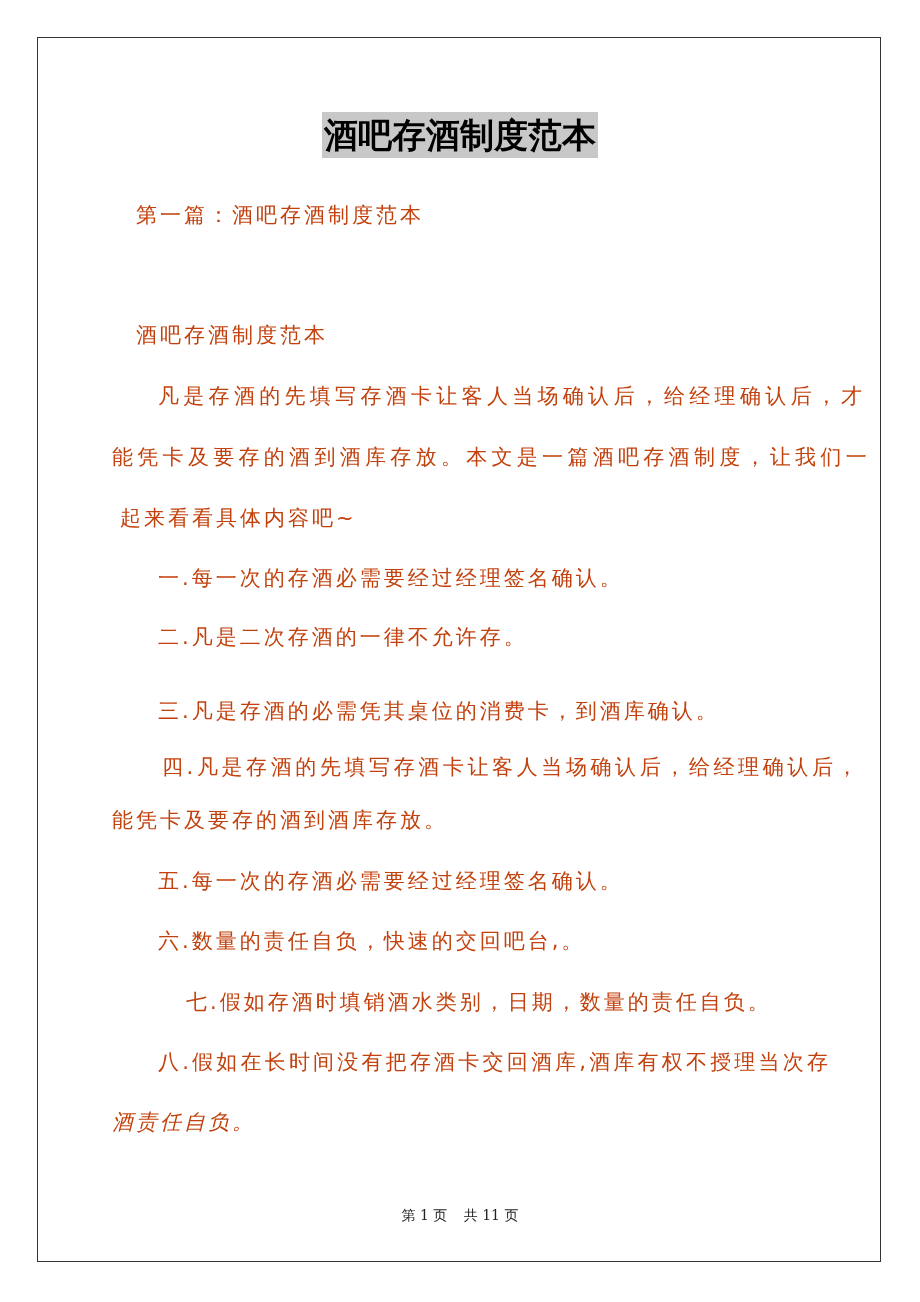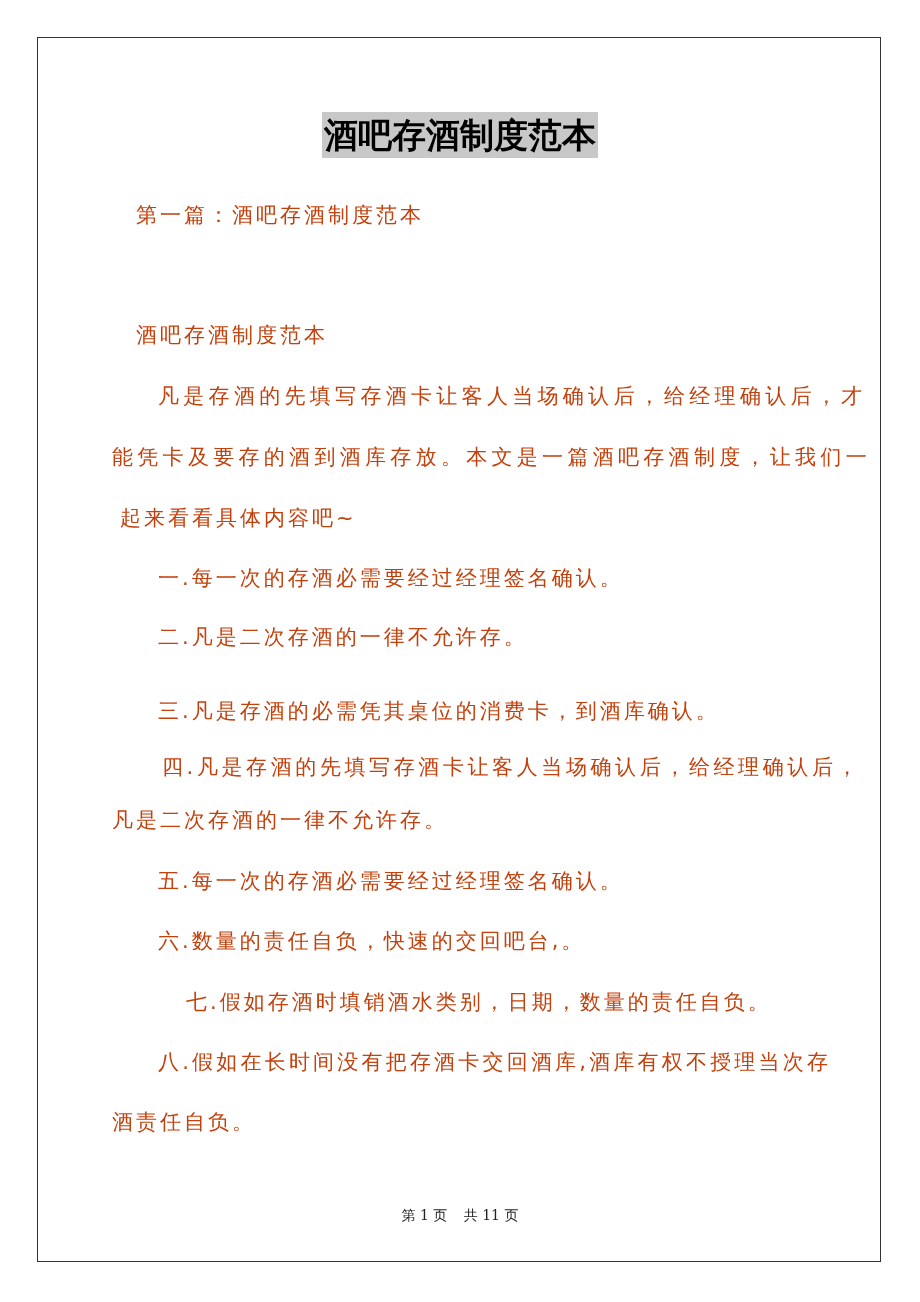--- a/index.html
+++ b/index.html
@@ -78,25 +78,25 @@
 
 <div class="line" style="left:158px; top:382px; letter-spacing:4.3px;">凡是存酒的先填写存酒卡让客人当场确认后，给经理确认后，才</div>
 <div class="line" style="left:112px; top:443px; letter-spacing:4.3px;">能凭卡及要存的酒到酒库存放。本文是一篇酒吧存酒制度，让我们一</div>
 <div class="line" style="left:112px; top:504px;margin-left:8px;">起来看看具体内容吧~</div>
 
 <div class="line" style="left:158px; top:564px;">一.每一次的存酒必需要经过经理签名确认。</div>
 <div class="line" style="left:158px; top:623px;text-align:center;">二.凡是二次存酒的一律不允许存。</div>
 <div class="line" style="left:158px; top:685px;margin-top:12px;">三.凡是存酒的必需凭其桌位的消费卡，到酒库确认。</div>
 
 <div class="line" style="left:162px; top:745px; letter-spacing:3.6px;margin-top:8px;">四.凡是存酒的先填写存酒卡让客人当场确认后，给经理确认后，</div>
-<div class="line" style="left:112px; top:806px;">凡是二次存酒的一律不允许存。</div>
+<div class="line" style="left:112px; top:806px;">能凭卡及要存的酒到酒库存放。</div>
 
 <div class="line" style="left:158px; top:867px;">五.每一次的存酒必需要经过经理签名确认。</div>
 <div class="line" style="left:158px; top:927px;">六.数量的责任自负，快速的交回吧台,。</div>
 <div class="line" style="left:158px; top:988px;margin-left:28px;">七.假如存酒时填销酒水类别，日期，数量的责任自负。</div>
 
 <div class="line" style="left:158px; top:1048px; letter-spacing:3.2px;">八.假如在长时间没有把存酒卡交回酒库,酒库有权不授理当次存</div>
-<div class="line" style="left:112px; top:1108px;">酒责任自负。</div>
+<div class="line" style="left:112px; top:1108px;font-style:italic;">酒责任自负。</div>
 
 <div class="footer">
   <span>第 1 页</span>
   <span>共 11 页</span>
 </div>
 
 </body></html>

